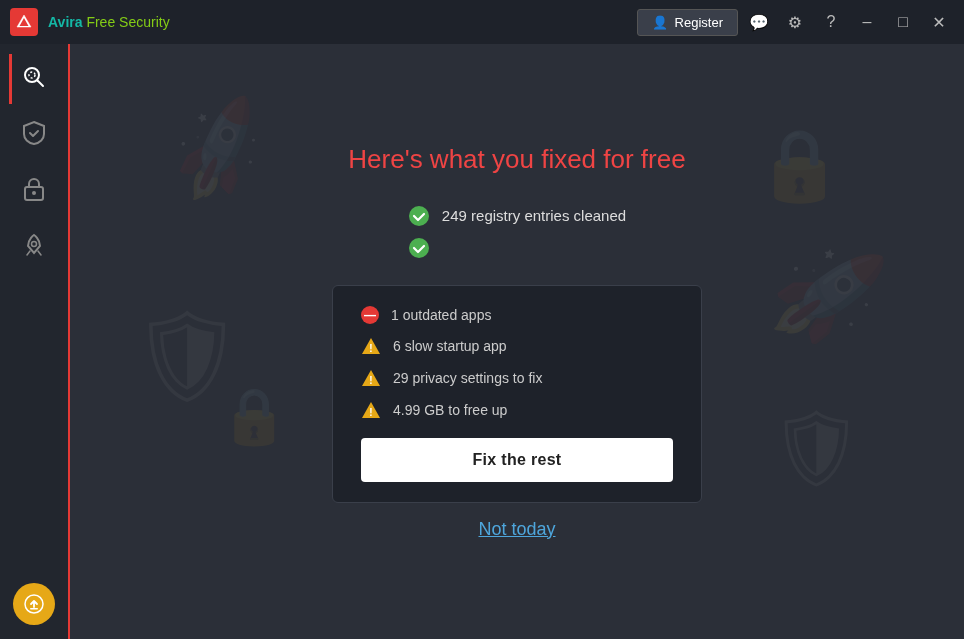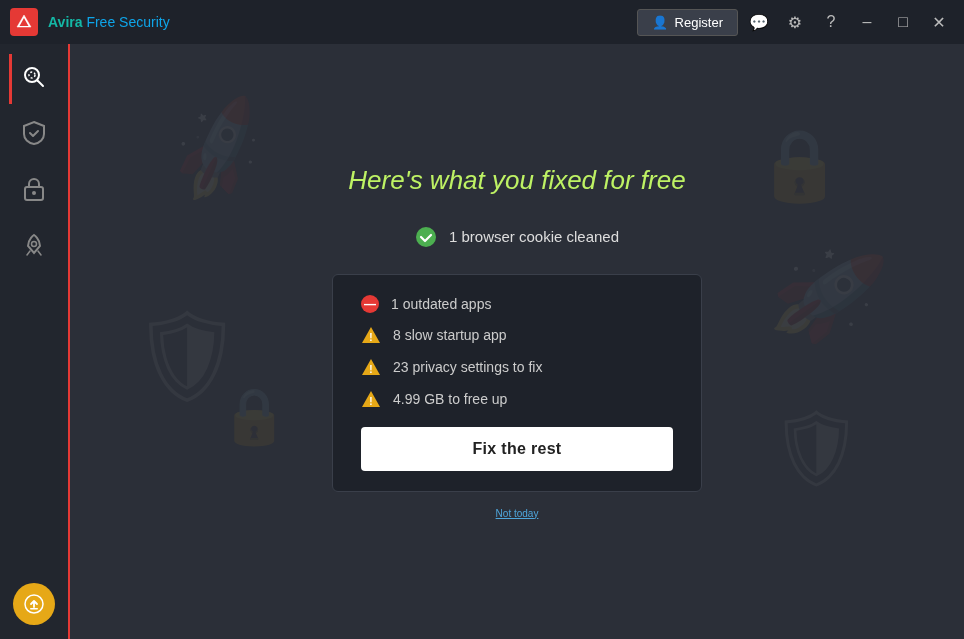--- a/index.html
+++ b/index.html
@@ -164,24 +164,23 @@
       z-index: 2;
       display: flex;
       flex-direction: column;
       align-items: center;
       width: 100%;
     }
 
     .main-title {
       font-size: 26px;
       font-weight: 300;
-      color: #bef264;
+      color: #ef4444;
       margin-bottom: 30px;
       text-align: center;
-      font-style: italic;
     }
 
     .fixed-items {
       display: flex;
       flex-direction: column;
       gap: 10px;
       margin-bottom: 26px;
       align-items: flex-start;
     }
     .fixed-item {
@@ -251,39 +250,39 @@
       font-size: 16px;
       font-weight: 600;
       cursor: pointer;
       letter-spacing: 0.3px;
     }
 
     .not-today-link {
       margin-top: 16px;
       color: #4ea6dc;
       text-decoration: underline;
-      font-size: 10px;
+      font-size: 18px;
       cursor: pointer;
       background: none;
       border: none;
     }
   </style>
 </head>
 <body>
 
 <div class="titlebar">
   <div class="titlebar-left">
     <div class="avira-logo">
       <svg width="18" height="18" viewBox="0 0 18 18" fill="none">
         <path d="M9 2L16 14H2L9 2Z" fill="white" stroke="white" stroke-width="0.5"></path>
         <path d="M9 5L13.5 13H4.5L9 5Z" fill="#e53935"></path>
       </svg>
     </div>
     <div class="titlebar-title">
-      <span>Avira</span><span style="font-weight:300;color:#0ea5e9;"> Free Security</span>
+      <span>Avira</span><span style="font-weight:300;color:#84cc16;"> Free Security</span>
     </div>
   </div>
   <div class="titlebar-right">
     <button class="register-btn">
       <span>👤</span>
       <span>Register</span>
     </button>
     <div class="titlebar-icon">💬</div>
     <div class="titlebar-icon">⚙</div>
     <div class="titlebar-icon">?</div>
@@ -363,46 +362,54 @@
       <h1 class="main-title">Here's what you fixed for free</h1>
 
       <div class="fixed-items">
         <div class="fixed-item">
           <div class="check-icon">
             <svg width="22" height="22" viewBox="0 0 22 22">
               <circle cx="11" cy="11" r="10" fill="#4caf50"></circle>
               <path d="M6 11l4 4 6-6" stroke="white" stroke-width="2.2" stroke-linecap="round" stroke-linejoin="round" fill="none"></path>
             </svg>
           </div>
-          <span>1 browser cookie cleaned</span>
+          <span>249 registry entries cleaned</span>
+        </div>
+        <div class="fixed-item">
+          <div class="check-icon">
+            <svg width="22" height="22" viewBox="0 0 22 22">
+              <circle cx="11" cy="11" r="10" fill="#4caf50"></circle>
+              <path d="M6 11l4 4 6-6" stroke="white" stroke-width="2.2" stroke-linecap="round" stroke-linejoin="round" fill="none"></path>
+            </svg>
+          </div>
         </div>
       </div>
 
       <div class="warning-card">
         <div class="warning-item">
           <div class="icon-red-circle">—</div>
           <span>1 outdated apps</span>
         </div>
         <div class="warning-item">
           <div class="icon-warning">
             <svg width="20" height="18" viewBox="0 0 20 18">
               <path d="M10 1L19 17H1L10 1z" fill="#e6a817"></path>
               <text x="10" y="15" text-anchor="middle" font-size="10" font-weight="bold" fill="white">!</text>
             </svg>
           </div>
-          <span>8 slow startup app</span>
+          <span>6 slow startup app</span>
         </div>
         <div class="warning-item">
           <div class="icon-warning">
             <svg width="20" height="18" viewBox="0 0 20 18">
               <path d="M10 1L19 17H1L10 1z" fill="#e6a817"></path>
               <text x="10" y="15" text-anchor="middle" font-size="10" font-weight="bold" fill="white">!</text>
             </svg>
           </div>
-          <span>23 privacy settings to fix</span>
+          <span>29 privacy settings to fix</span>
         </div>
         <div class="warning-item">
           <div class="icon-warning">
             <svg width="20" height="18" viewBox="0 0 20 18">
               <path d="M10 1L19 17H1L10 1z" fill="#e6a817"></path>
               <text x="10" y="15" text-anchor="middle" font-size="10" font-weight="bold" fill="white">!</text>
             </svg>
           </div>
           <span>4.99 GB to free up</span>
         </div>

